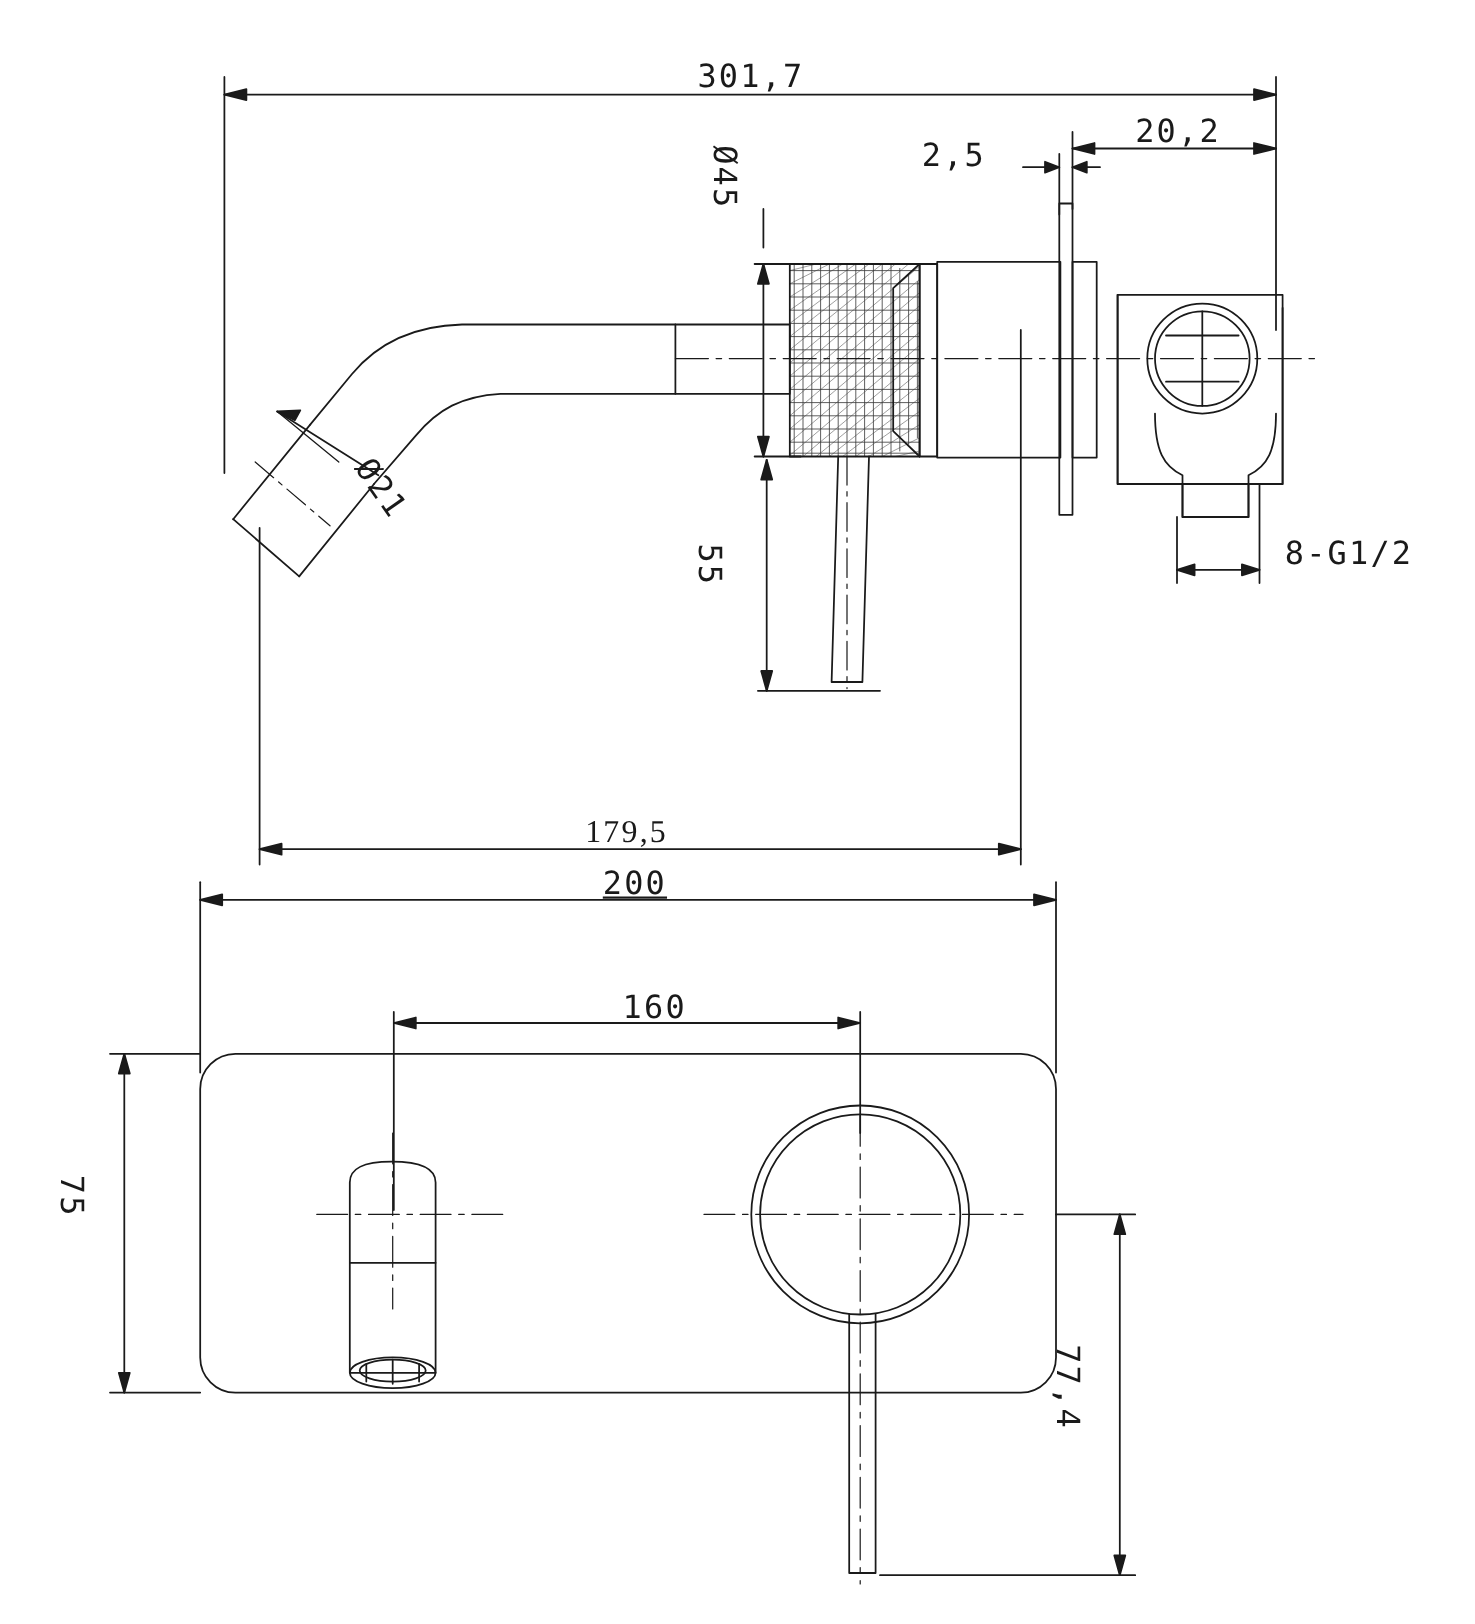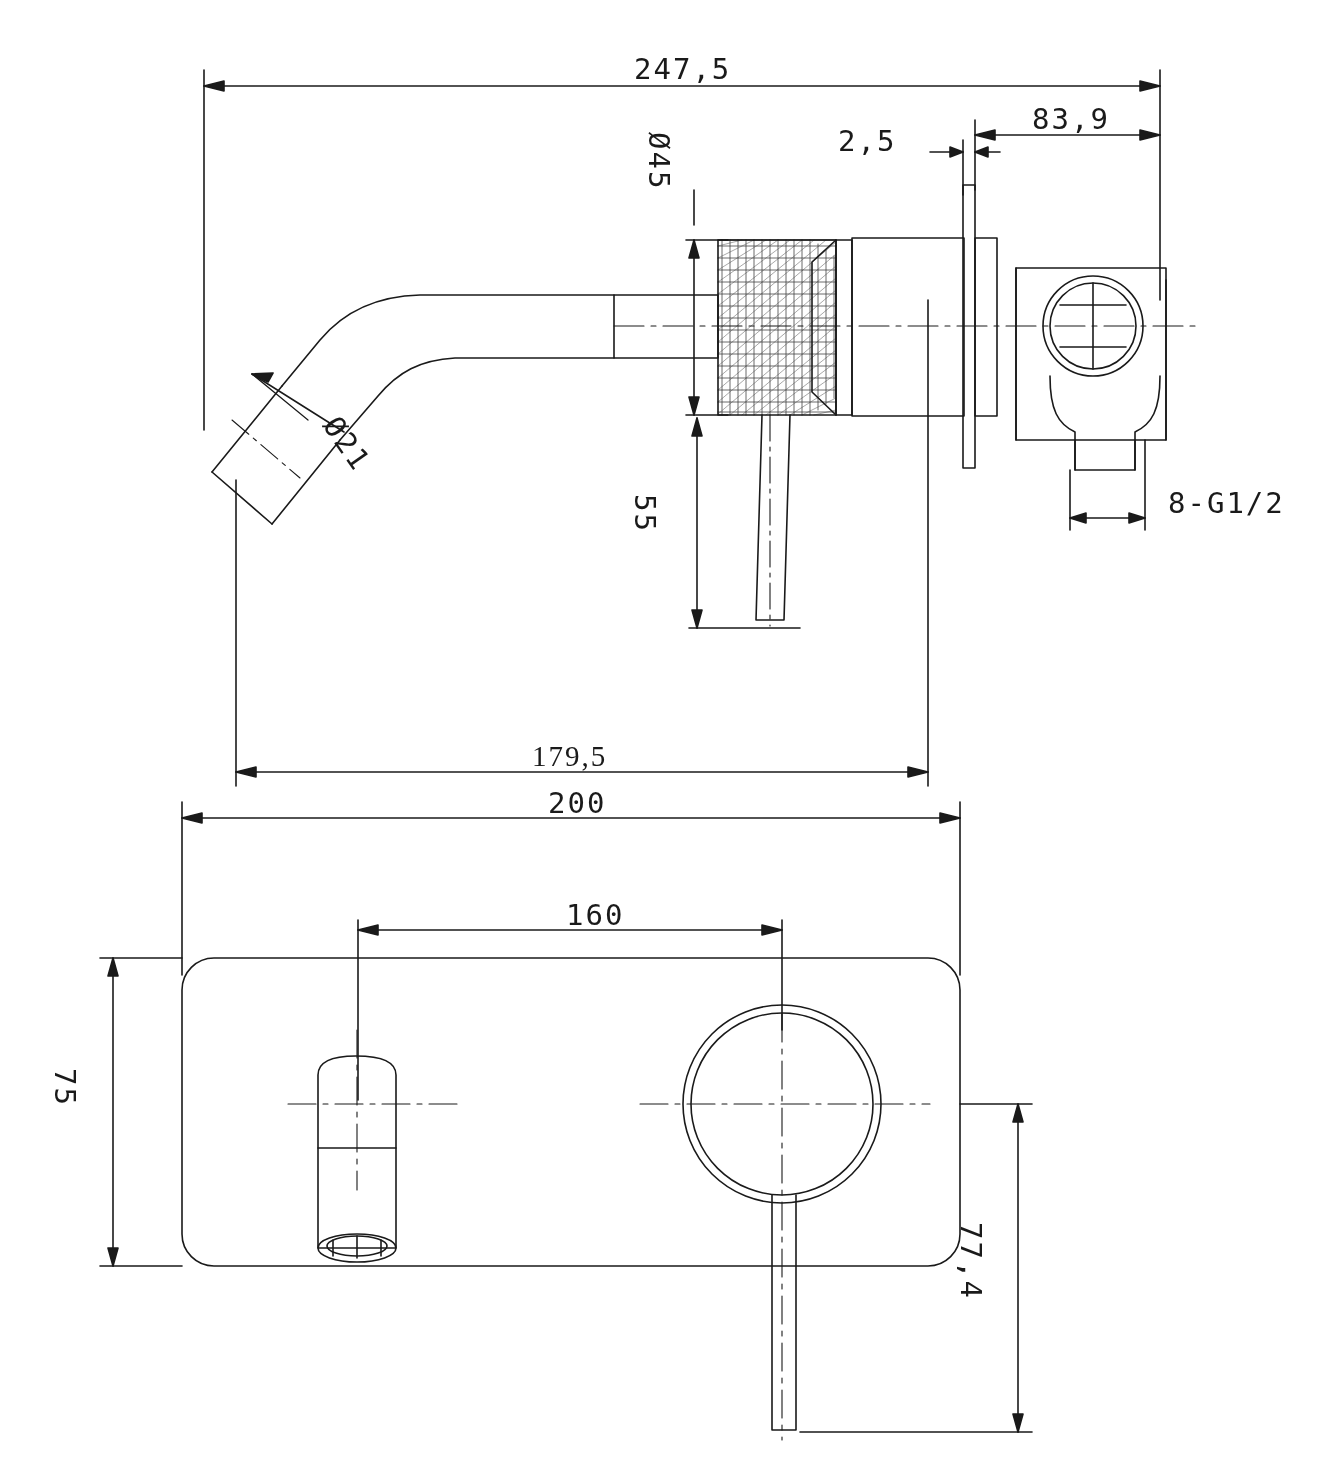--- a/index.html
+++ b/index.html
@@ -195,35 +195,35 @@
       <path d="M772 1195 L772 1430 L796 1430 L796 1195"></path>
     </g>
 
     <path d="M288 1104 L460 1104" stroke-dasharray="28 7 5 7" stroke-width="1.1"></path>
     <path d="M357 1030 L357 1190" stroke-dasharray="28 7 5 7" stroke-width="1.1"></path>
     <path d="M640 1104 L930 1104" stroke-dasharray="28 7 5 7" stroke-width="1.1"></path>
     <path d="M782 1014 L782 1440" stroke-dasharray="28 7 5 7" stroke-width="1.1"></path>
 
   </svg>
 
-  <div class="dimtext" style="left:634px; top:52px;">247,5</div>
-
-  <div class="dimtext" style="left:1032px; top:102px;">83,9</div>
+  <div class="dimtext" style="left:634px; top:52px;">301,7</div>
+
+  <div class="dimtext" style="left:1032px; top:102px;">20,2</div>
 
   <div class="dimtext" style="left:838px; top:124px;text-align:right;">2,5</div>
 
   <div class="dimtext rot" style="left:676px; top:132px; transform:rotate(90deg);">Ø45</div>
 
   <div class="dimtext rot" style="left:344px; top:410px; transform:rotate(55deg);">Ø21</div>
 
   <div class="dimtext rot" style="left:662px; top:494px; transform:rotate(90deg);">55</div>
 
   <div class="dimtext" style="left:532px; top:740px;font-family:Liberation Serif, serif;">179,5</div>
 
-  <div class="dimtext" style="left:548px; top:786px;">200</div>
+  <div class="dimtext" style="left:548px; top:786px;text-decoration:underline;">200</div>
 
   <div class="dimtext" style="left:566px; top:898px;">160</div>
 
   <div class="dimtext rot" style="left:82px; top:1068px; transform:rotate(90deg);">75</div>
 
   <div class="dimtext rot" style="left:988px; top:1222px; transform:rotate(90deg);">77,4</div>
 
   <div class="dimtext" style="left:1168px; top:486px;">8-G1/2</div>
 
 </div>

